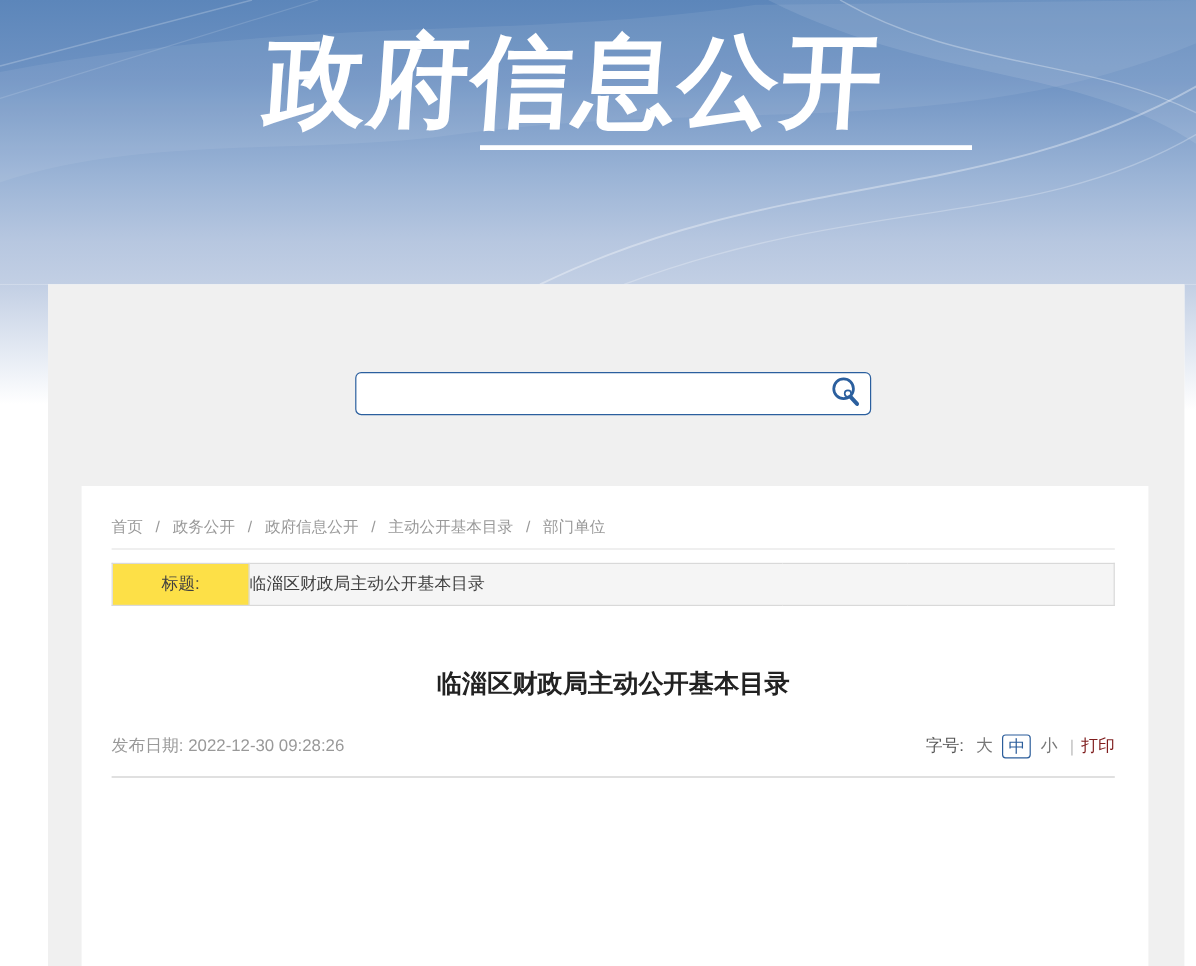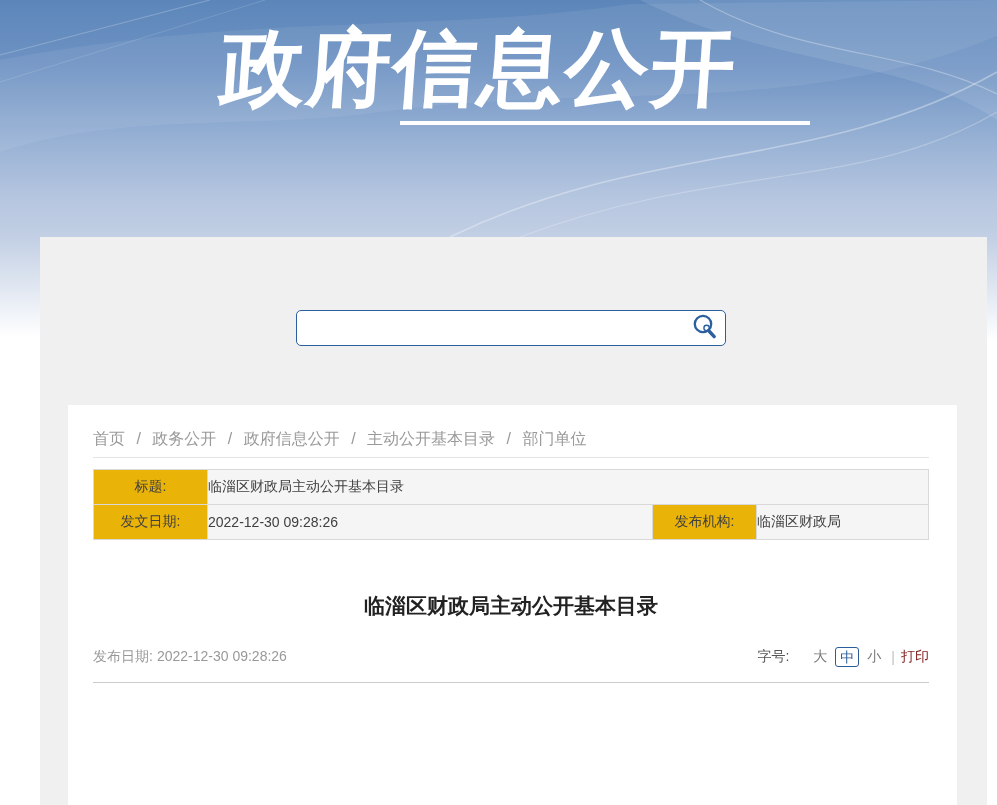--- a/index.html
+++ b/index.html
@@ -28,39 +28,39 @@
     background:#ffffff;border:1px solid #2b5f9e;border-radius:5px;display:flex;align-items:center;}
   .search-input{flex:1;height:100%;border:none;outline:none;background:transparent;
     padding:0 12px;font-size:14px;color:#333;font-family:inherit;}
   .search-btn{width:42px;height:100%;border:none;background:transparent;cursor:pointer;
     display:flex;align-items:center;justify-content:center;padding:0;}
 
   
   .card{position:absolute;left:28px;top:168px;width:889px;height:400px;box-sizing:border-box;
     background:#ffffff;padding:0 28px 0 25px;}
 
-  .breadcrumb{padding-top:26px;font-size:16px;color:#999;line-height:16px;}
+  .breadcrumb{padding-top:26px;font-size:13px;color:#999;line-height:16px;}
   .crumb{color:#999;cursor:pointer;text-decoration:none;}
   .crumb-sep{color:#999;margin:0 7px;}
   .breadcrumb-divider{margin-top:10px;border-bottom:1px solid #e4e4e4;}
 
   table.info{margin-top:11px;width:100%;border-collapse:collapse;table-layout:fixed;font-size:14px;color:#404040;}
   table.info td{border:1px solid #d9d9d9;height:34px;padding:0;}
-  td.lbl{background:#eab308;text-align:center;width:114px;}
+  td.lbl{background:#fde047;text-align:center;width:114px;}
   td.lbl.small{width:104px;}
   td.val{background:#f5f5f5;text-align:left;padding-left:14px;}
 
   .article-title{margin-top:52px;text-align:center;font-size:21px;font-weight:700;color:#222;line-height:28px;}
 
   .meta-row{margin-top:26px;display:flex;justify-content:space-between;align-items:center;
     font-size:14px;height:22px;}
   .pub-date{color:#999;}
   .pub-date .dt{margin-left:4px;}
   .fontsize-group{display:flex;align-items:center;color:#666;}
-  .fs-label{color:#555;margin-right:20px;}
+  .fs-label{color:#555;margin-right:6px;}
   .fs-opt{color:#777;cursor:pointer;margin:0 4px;}
   .fs-opt.active{color:#2b5d9b;border:1px solid #2b5d9b;border-radius:3px;padding:0 4px;line-height:18px;}
   .meta-pipe{color:#c0c0c0;margin:0 6px;}
   .print-btn{color:#7f1d1d;cursor:pointer;}
 
   .content-hr{margin-top:14px;border-bottom:1px solid #cccccc;}
 
   .attachment{margin-top:68px;margin-left:27px;font-size:15px;line-height:18px;}
   .attachment a{color:#1d1de0;text-decoration:none;cursor:pointer;}
 </style>
@@ -120,26 +120,20 @@
             <col style="width:114px">
             <col>
             <col style="width:104px">
             <col style="width:172px">
           </colgroup>
         <tbody>
             <tr>
           <td class="lbl">标题:</td>
           <td class="val" colspan="3">临淄区财政局主动公开基本目录</td>
         </tr>
-        <tr>
-          <td class="lbl">发文日期:</td>
-          <td class="val">2022-12-30 09:28:26</td>
-          <td class="lbl small">发布机构:</td>
-          <td class="val">临淄区财政局</td>
-        </tr>
       </tbody>
         </table>
 
       <div class="article-title">临淄区财政局主动公开基本目录</div>
 
       <div class="meta-row">
         <div class="pub-date">
           <span>发布日期:</span><span class="dt">2022-12-30 09:28:26</span>
         </div>
         <div class="fontsize-group">

